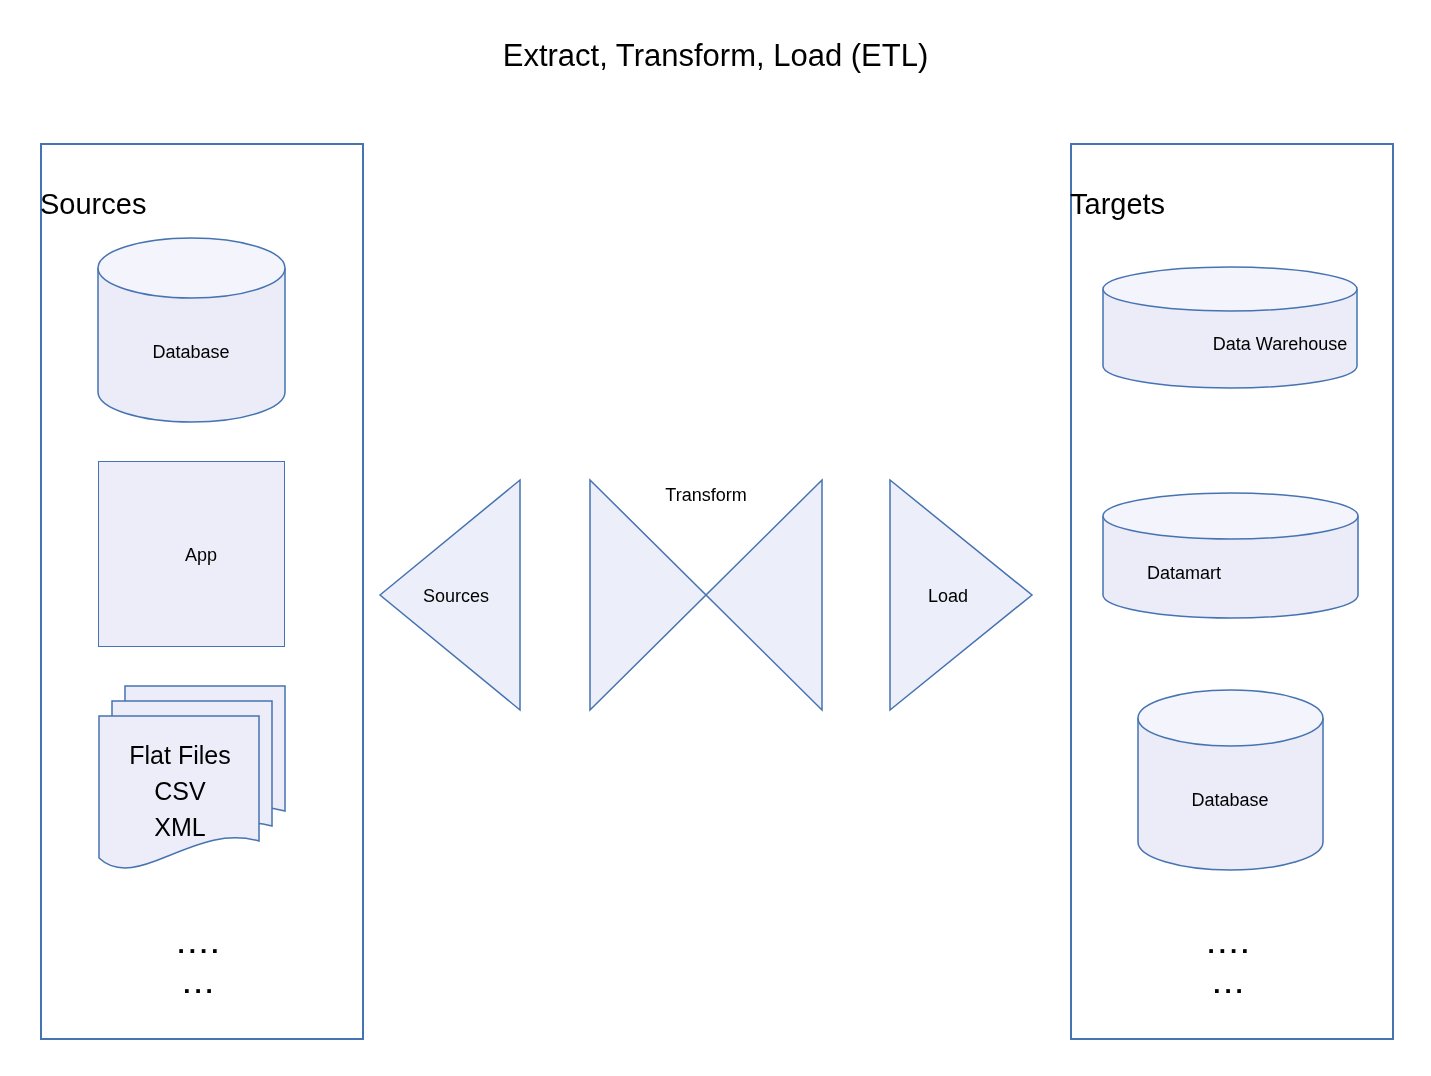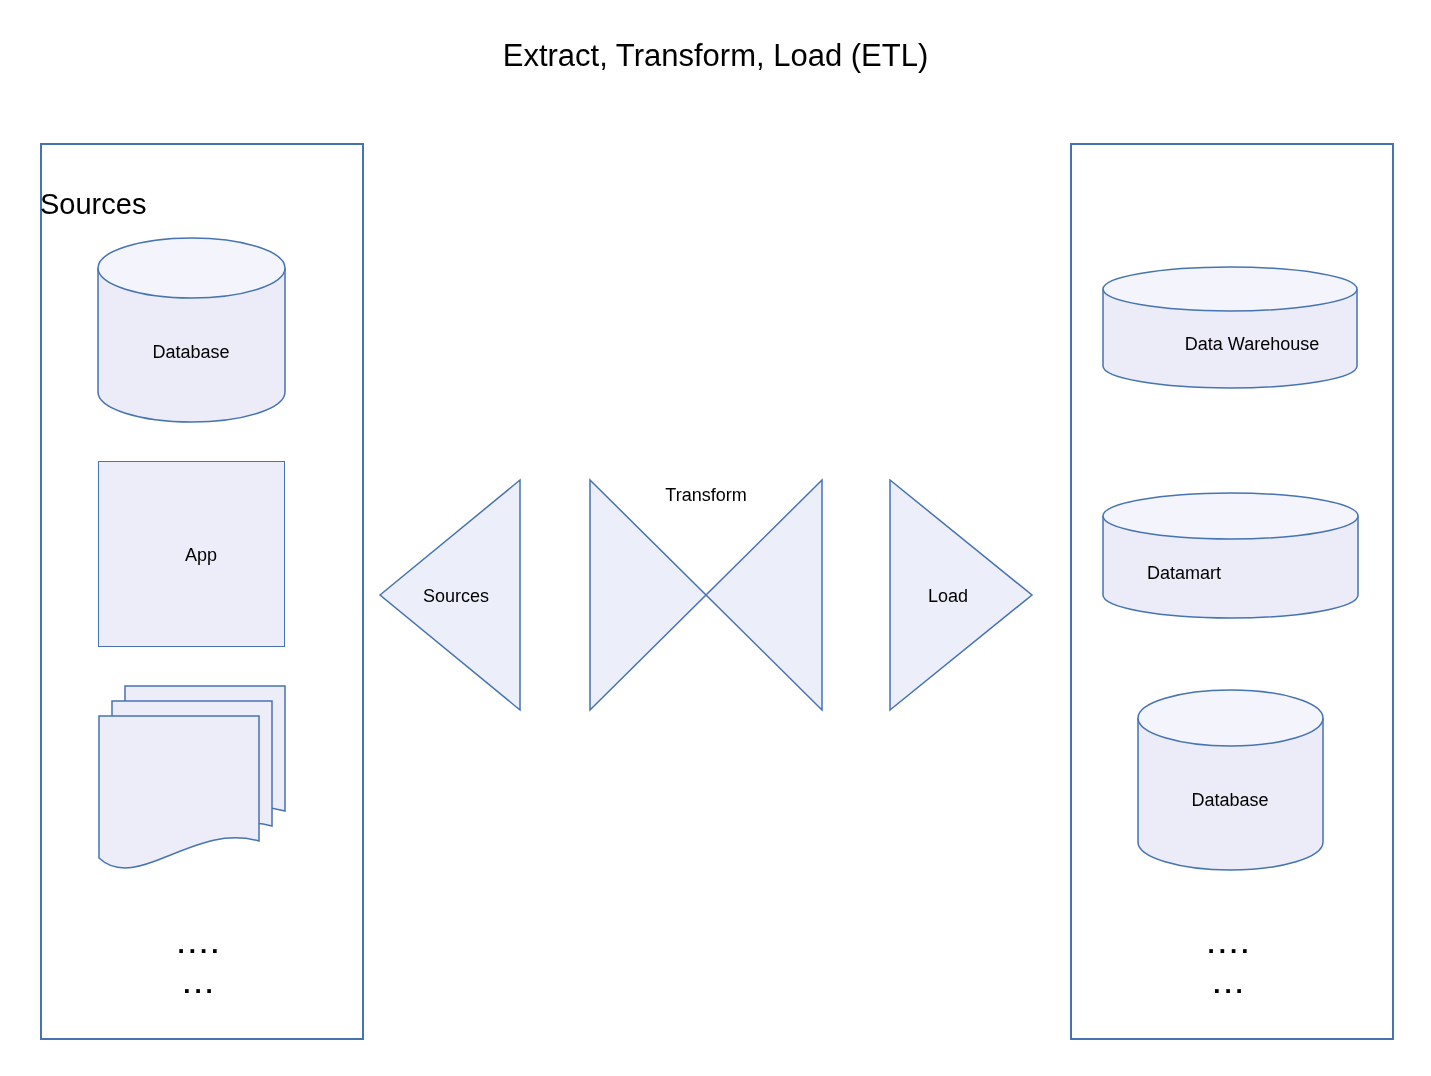--- a/index.html
+++ b/index.html
@@ -75,41 +75,47 @@
   <div class="abs shape-label" style="left:191px;top:352px;">Database</div>
 
   <div class="abs app-box"></div>
   <div class="abs shape-label" style="left:201px;top:555px;">App</div>
 
   <svg class="abs" style="left:96px;top:682px;" width="195" height="200">
     <path d="M29,4 H189 V129 C157,120 130,131 98,144 C74,154 48,164 29,146 Z" fill="#ecedf9" stroke="#4673b1" stroke-width="1.5"></path>
     <path d="M16,19 H176 V144 C144,135 117,146 85,159 C61,169 35,179 16,161 Z" fill="#ecedf9" stroke="#4673b1" stroke-width="1.5"></path>
     <path d="M3,34 H163 V159 C131,150 104,161 72,174 C48,184 22,194 3,176 Z" fill="#ecedf9" stroke="#4673b1" stroke-width="1.5"></path>
   </svg>
+  <div class="abs multiline" style="left:180px;top:791px;">
+    <div>Flat Files</div>
+    <div>CSV</div>
+    <div>XML</div>
+  </div>
 
   <div class="abs dots" style="left:40px;width:320px;right:auto;top:931px;">....</div>
   <div class="abs dots" style="left:40px;width:320px;right:auto;top:971px;">...</div>
 
   <svg class="abs" style="left:370px;top:470px;" width="670" height="250">
     <polygon points="10,125 150,10 150,240" fill="#eceef9" stroke="#4673b1" stroke-width="1.5"></polygon>
     <polygon points="220,10 220,240 336,125" fill="#eceef9" stroke="#4673b1" stroke-width="1.5"></polygon>
     <polygon points="452,10 452,240 336,125" fill="#eceef9" stroke="#4673b1" stroke-width="1.5"></polygon>
     <polygon points="520,10 520,240 662,125" fill="#eceef9" stroke="#4673b1" stroke-width="1.5"></polygon>
   </svg>
   <div class="abs shape-label" style="left:456px;top:596px;">Sources</div>
   <div class="abs shape-label" style="left:706px;top:495px;">Transform</div>
   <div class="abs shape-label" style="left:948px;top:596px;">Load</div>
 
   <div class="abs panel" style="left:1070px;"></div>
+  <div class="abs panel-title" style="left:1070px;width:320px;right:auto;">Targets</div>
 
   <svg class="abs" style="left:1103px;top:267px;" width="254" height="121">
     <path d="M0,22 V99 A127,22 0 0 0 254,99 V22" fill="#ebecf8" stroke="#4673b1" stroke-width="1.5"></path>
     <ellipse cx="127" cy="22" rx="127" ry="22" fill="#f4f5fc" stroke="#4673b1" stroke-width="1.5"></ellipse>
   </svg>
-  <div class="abs shape-label" style="left:1252px;top:344px;text-align:right;">Data Warehouse</div>
+  <div class="abs shape-label" style="left:1280px;top:344px;text-align:right;">Data Warehouse</div>
 
   <svg class="abs" style="left:1103px;top:493px;" width="255" height="125">
     <path d="M0,23 V102 A127.5,23 0 0 0 255,102 V23" fill="#ebecf8" stroke="#4673b1" stroke-width="1.5"></path>
     <ellipse cx="127.5" cy="23" rx="127.5" ry="23" fill="#f4f5fc" stroke="#4673b1" stroke-width="1.5"></ellipse>
   </svg>
   <div class="abs shape-label" style="left:1184px;top:573px;">Datamart</div>
 
   <svg class="abs" style="left:1138px;top:690px;" width="185" height="180">
     <path d="M0,28 V152 A92.5,28 0 0 0 185,152 V28" fill="#ebecf8" stroke="#4673b1" stroke-width="1.5"></path>
     <ellipse cx="92.5" cy="28" rx="92.5" ry="28" fill="#f4f5fc" stroke="#4673b1" stroke-width="1.5"></ellipse>

